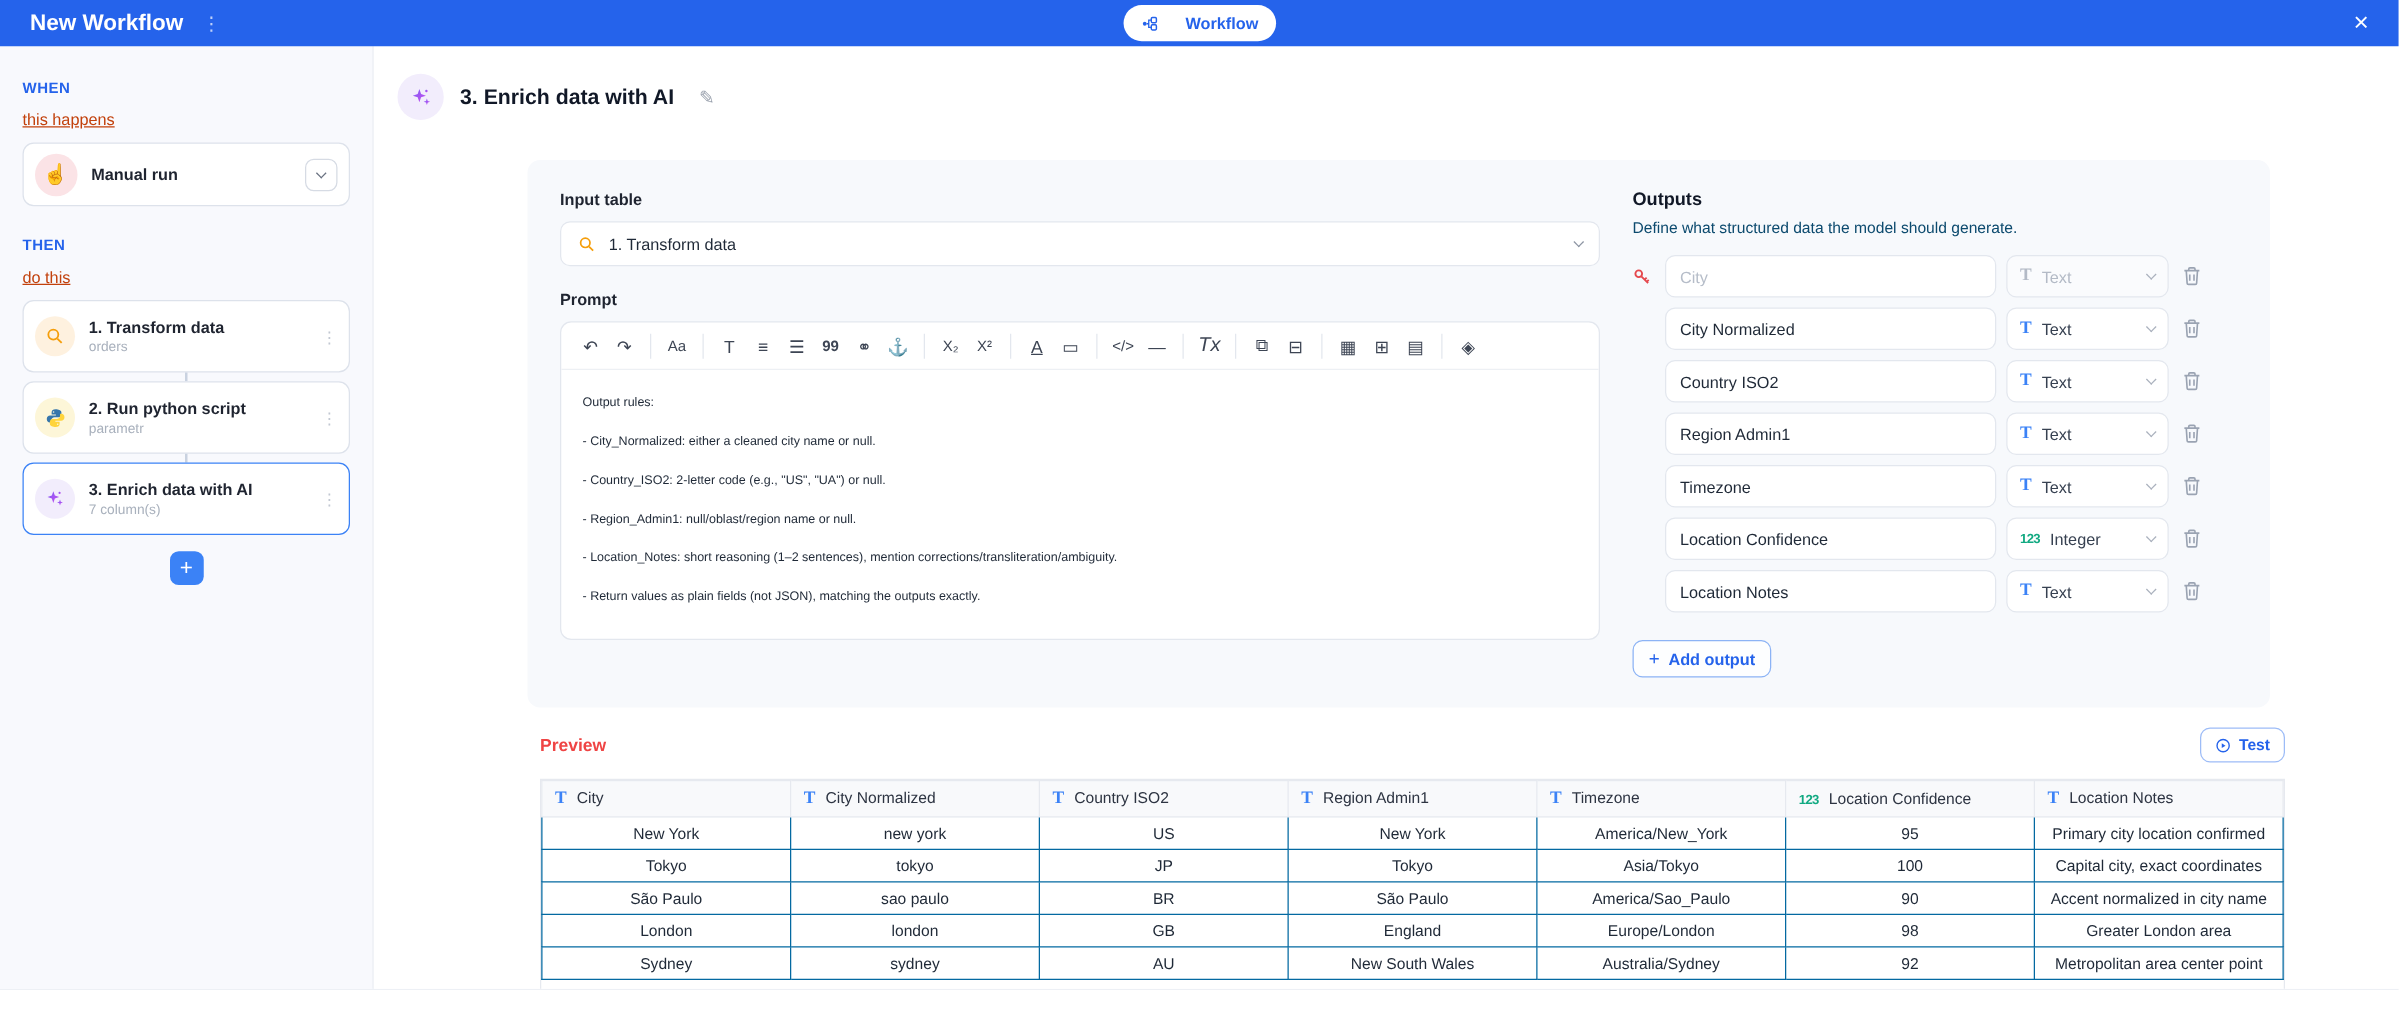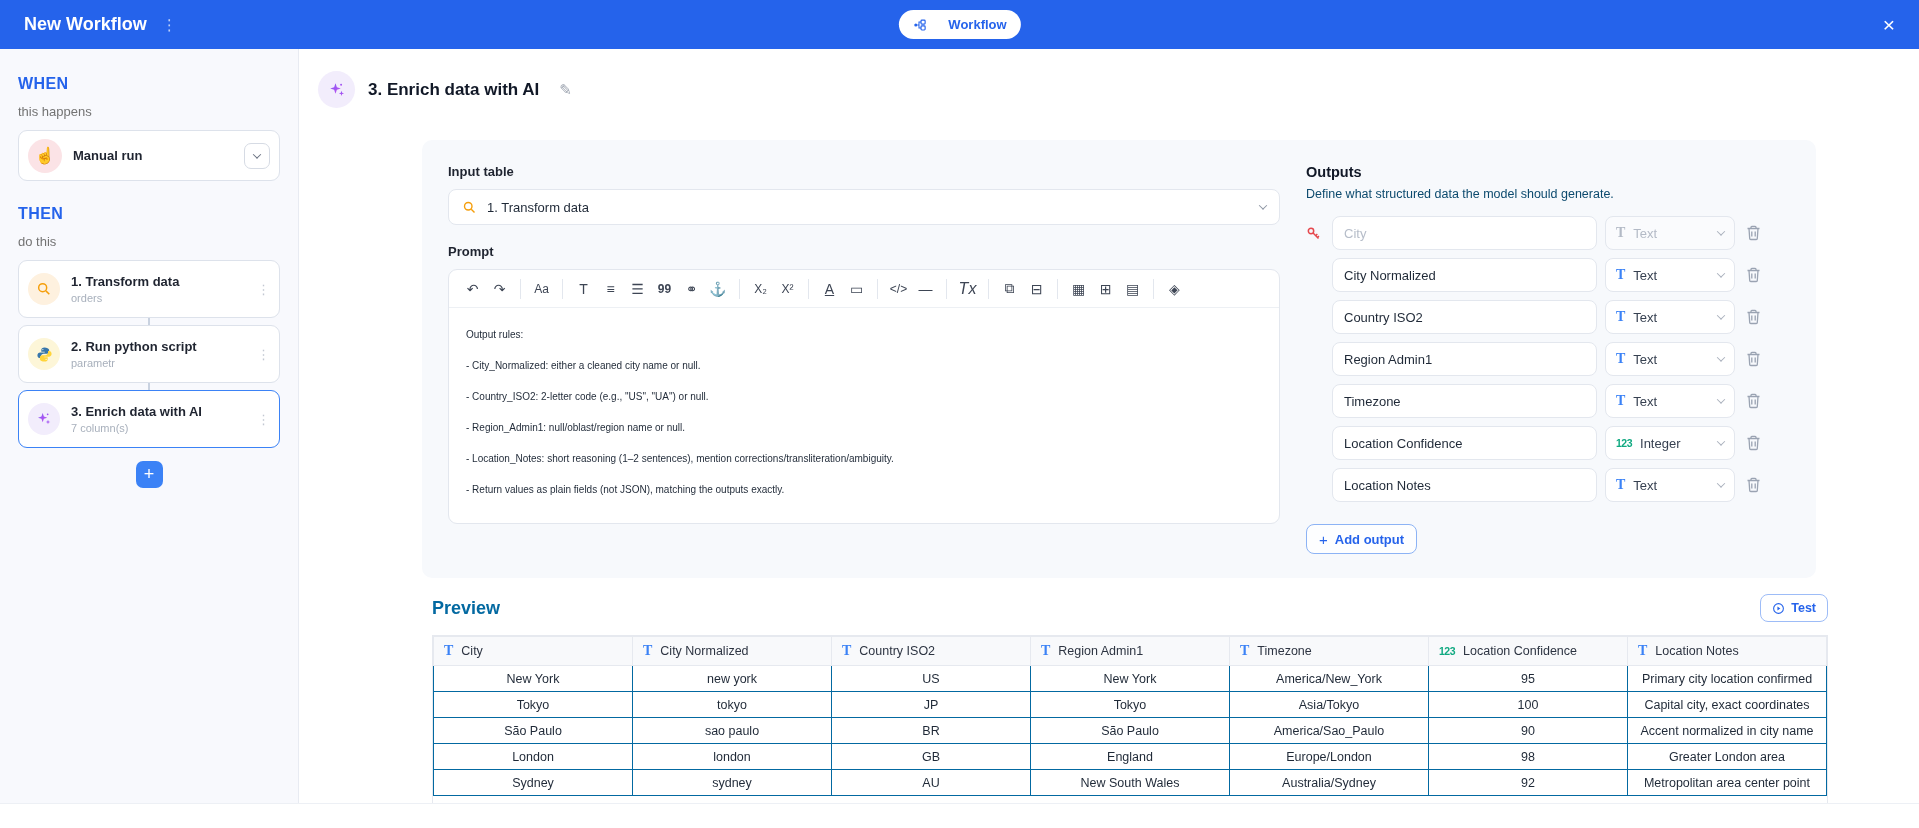--- a/index.html
+++ b/index.html
@@ -1,32 +1,32 @@
 <!DOCTYPE html>
 <html><head>
 <meta charset="utf-8">
 <style>
   * { box-sizing: border-box; }
   body {
     margin: 0; width: 1919px; height: 828px; overflow: hidden;
     font-family: "Liberation Sans", sans-serif; background: #fff; color: #1f2937;
   }
   
-  .topbar { height: 49px; background: #2563eb; display: flex; align-items: center; padding: 0 24px; position: relative; }
+  .topbar { height: 37px; background: #2563eb; display: flex; align-items: center; padding: 0 24px; position: relative; }
   .tb-title { color: #fff; font-size: 18px; font-weight: 700; }
   .tb-dots { color: rgba(255,255,255,.7); margin-left: 15px; font-size: 15px; cursor: pointer; }
   .wf-pill { position: absolute; left: 50%; transform: translateX(-50%); background: #fff; border-radius: 16px; height: 29px; display: flex; align-items: center; gap: 22px; padding: 0 14px; color: #2563eb; font-weight: 700; font-size: 13px; cursor: pointer; }
   .tb-close { margin-left: auto; color: #fff; font-size: 21px; line-height: 1; cursor: pointer; }
   
   .app { display: flex; height: 754px; }
   .bottombar { height: 23px; background: #fff; border-top: 1px solid #edf0f5; }
   
   .sidebar { width: 299px; background: #f8f9fd; border-right: 1px solid #e8ebf2; padding: 26px 18px 0; flex: none; }
-  .sec-label { color: #2563eb; font-weight: 700; font-size: 16px; letter-spacing: .4px; }
-  .sec-caption { color: #737373; font-size: 13px; margin: 11px 0 11px; }
+  .sec-label { color: #2563eb; font-weight: 700; font-size: 12px; letter-spacing: .4px; }
+  .sec-caption { color: #c2410c; font-size: 13px; margin: 11px 0 11px; text-decoration: underline; }
   .trigger-card { background: #fff; border: 1px solid #dde2eb; border-radius: 9px; height: 51px; display: flex; align-items: center; padding: 0 9px; gap: 11px; }
   .icon-circle { border-radius: 50%; display: flex; align-items: center; justify-content: center; flex: none; }
   .ic-34 { width: 34px; height: 34px; }
   .ic-32 { width: 32px; height: 32px; }
   .hand-glyph { color: #e5484d; font-size: 16px; }
   .trigger-label { font-size: 13px; font-weight: 700; color: #1f2430; }
   .chev-btn { margin-left: auto; width: 26px; height: 26px; border: 1px solid #d6dbe4; border-radius: 7px; background: #fff; display: flex; align-items: center; justify-content: center; cursor: pointer; padding: 0; }
   .chev { width: 6px; height: 6px; border-right: 1.6px solid #697180; border-bottom: 1.6px solid #697180; transform: rotate(45deg) translate(-1px,-1px); display: inline-block; }
   .then-group { margin-top: 24px; }
   .step-card { background: #fff; border: 1px solid #dde2eb; border-radius: 9px; height: 58px; display: flex; align-items: center; padding: 0 9px; gap: 11px; cursor: pointer; }
@@ -72,21 +72,21 @@
   .type-select.locked { background: #fafbfd; color: #b3bac6; }
   .type-select.locked .type-icon { color: #b3bac6; }
   .type-icon { color: #3b82f6; font-weight: 700; font-size: 14px; font-family: "Liberation Serif", serif; }
   .type-icon.num { color: #10a981; font-size: 10.5px; letter-spacing: -.5px; font-family: "Liberation Sans", sans-serif; }
   .trash-btn { margin-left: 11px; background: none; border: none; padding: 0; cursor: pointer; display: flex; }
   .add-output { margin-top: 14px; height: 30px; display: inline-flex; align-items: center; gap: 7px; padding: 0 12px; border: 1px solid #8cb3f5; border-radius: 8px; color: #2563eb; font-size: 13px; font-weight: 700; background: #fdfeff; cursor: pointer; }
   .add-plus { font-size: 15px; font-weight: 400; }
   
   .preview-sec { margin: 16px 0 0 114px; width: 1396px; }
   .preview-head { display: flex; justify-content: space-between; align-items: center; margin-bottom: 13px; }
-  .preview-label { font-size: 18px; font-weight: 700; color: #0369a1; }
+  .preview-label { font-size: 14px; font-weight: 700; color: #ef4444; }
   .test-btn { height: 28px; border: 1px solid #9dbcf7; border-radius: 8px; background: #fff; color: #2563eb; font-size: 12.5px; font-weight: 700; display: flex; align-items: center; gap: 6px; padding: 0 11px; cursor: pointer; }
   .table-wrap { border: 1px solid #e6e9ef; }
   table.ptable { border-collapse: collapse; width: 100%; table-layout: fixed; }
   .ptable th { background: #f8f9fb; border: 1px solid #e6e9ef; height: 29px; font-size: 12.5px; font-weight: 400; color: #2d3442; text-align: left; padding: 0 10px; }
   .ptable td { border: 1px solid #0369a1; height: 26px; font-size: 12.5px; padding: 0 10px; color: #1f2937; white-space: nowrap; overflow: hidden; text-align: center; }
   .col-icon { color: #3b82f6; font-family: "Liberation Serif", serif; font-weight: 700; font-size: 14px; margin-right: 8px; }
   .col-icon.num { color: #10a981; font-family: "Liberation Sans", sans-serif; font-size: 10.5px; letter-spacing: -.5px; }
   .table-filler { height: 14px; }
 </style>
 </head>

